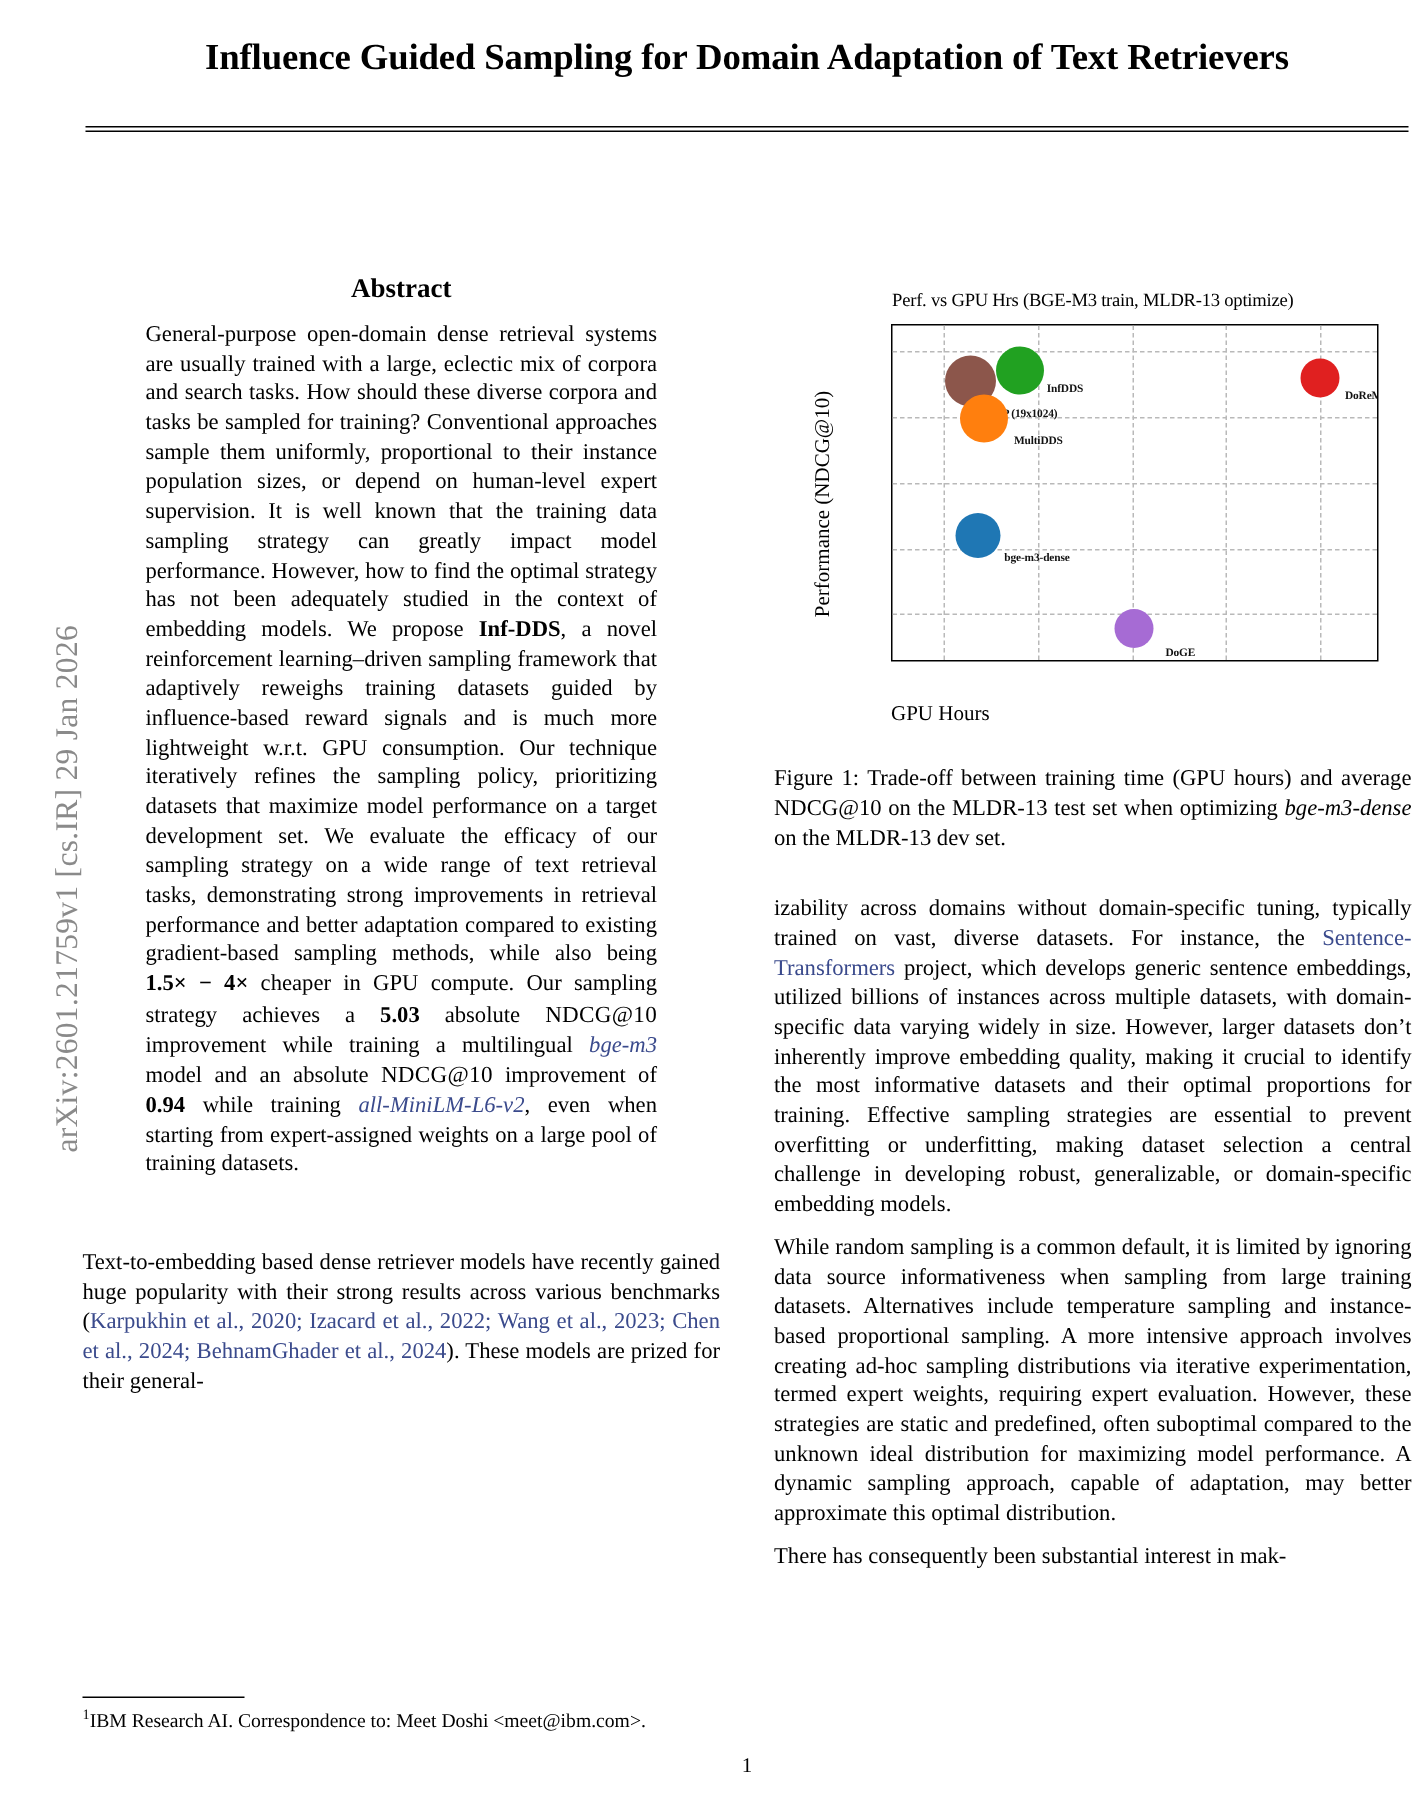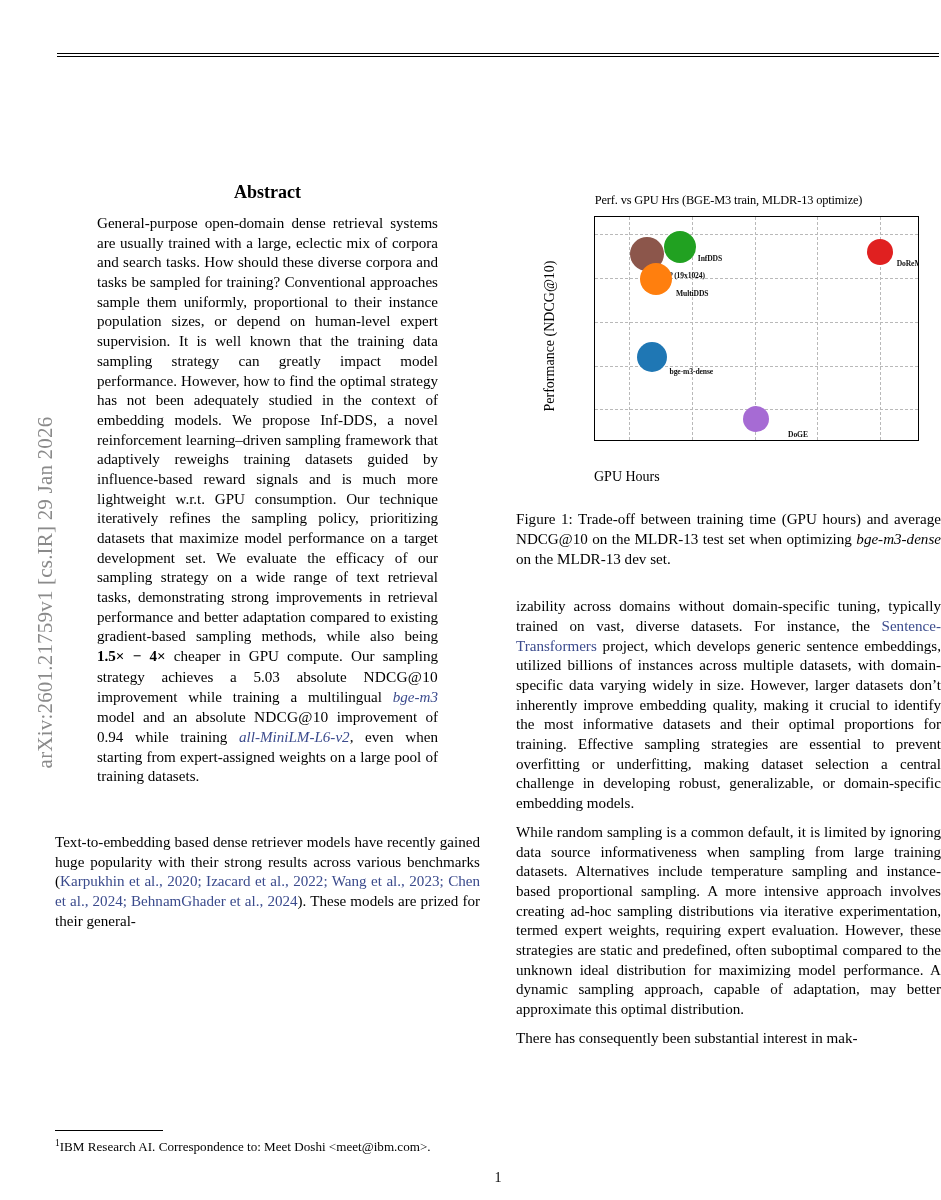--- a/index.html
+++ b/index.html
@@ -120,21 +120,21 @@
   p.body.tight { margin-bottom: 0; }
   .sec-head {
     font-size: 17.5px;
     font-weight: bold;
     margin: 0 0 13px 0;
   }
   .cite { color: #3a4a8c; }
   .lnk  { color: #3a4a8c; }
   .ital { font-style: italic; }
   .ital.lnk { color: #3a4a8c; font-style: italic; }
-  .bold { font-weight: normal; }
+  .bold { font-weight: bold; }
   .sc { font-variant: small-caps; font-size: 1.02em; letter-spacing: 0.2px; }
   .nowrap { white-space: nowrap; font-weight: bold; }
 
   
   .footnote-wrap {
     position: absolute;
     left: 0;
     bottom: 30px;
     width: 425px;
   }
@@ -277,20 +277,21 @@
   }
 </style>
 </head>
 <body>
 
 <div class="arxiv-stamp">arXiv:2601.21759v1  [cs.IR]  29 Jan 2026</div>
 
 <div class="page">
 
   <div class="title-block">
+    <h1 class="paper-title">Influence Guided Sampling for Domain Adaptation of Text Retrievers</h1>
     <hr class="rule">
     <hr class="rule thin">
   </div>
 
   <div class="columns">
 
     <div class="col col-left">
 
       <div class="abstract-head">Abstract</div>
       <div class="abstract-body"><span>General-purpose open-domain dense retrieval systems are usually trained with a large, eclectic mix of corpora and search tasks. How should these diverse corpora and tasks be sampled for training? Conventional approaches sample them uniformly, proportional to their instance population sizes, or depend on human-level expert supervision. It is well known that the training data sampling strategy can greatly impact model performance. However, how to find the optimal strategy has not been adequately studied in the context of embedding models. We propose </span><span class="bold">Inf-DDS</span><span>, a novel reinforcement learning–driven sampling framework that adaptively reweighs training datasets guided by influence-based reward signals and is much more lightweight w.r.t. GPU consumption. Our technique iteratively refines the sampling policy, prioritizing datasets that maximize model performance on a target development set. We evaluate the efficacy of our sampling strategy on a wide range of text retrieval tasks, demonstrating strong improvements in retrieval performance and better adaptation compared to existing gradient-based sampling methods, while also being </span><span class="nowrap">1.5× − 4×</span><span> cheaper in GPU compute. Our sampling strategy achieves a </span><span class="bold">5.03</span><span> absolute </span><span class="sc">NDCG@10</span><span> improvement while training a multilingual </span><span class="ital lnk">bge-m3</span><span> model and an absolute </span><span class="sc">NDCG@10</span><span> improvement of </span><span class="bold">0.94</span><span> while training </span><span class="ital lnk">all-MiniLM-L6-v2</span><span>, even when starting from expert-assigned weights on a large pool of training datasets.</span></div>
@@ -343,21 +344,21 @@
               <div class="xtick-mark" style="left: 285.296px;"></div>
               <div class="pt" title="CRISP (19x1024)" style="left: 51.5292px; top: 37.1667px; width: 34px; height: 34px; background: rgb(140, 86, 75);"></div>
               <div class="pt-label" style="left: 55.5292px; top: 54.1667px;">CRISP (19x1024)</div>
               <div class="pt" title="InfDDS" style="left: 84.8346px; top: 29.5147px; width: 32px; height: 32px; background: rgb(33, 161, 33);"></div>
               <div class="pt-label" style="left: 102.835px; top: 36.5147px;">InfDDS</div>
               <div class="pt" title="MultiDDS" style="left: 60.9553px; top: 62.3088px; width: 32px; height: 32px; background: rgb(255, 127, 14);"></div>
               <div class="pt-label" style="left: 80.9553px; top: 72.3088px;">MultiDDS</div>
               <div class="pt" title="bge-m3-dense" style="left: 56.5564px; top: 139.922px; width: 30px; height: 30px; background: rgb(31, 119, 180);"></div>
               <div class="pt-label" style="left: 74.5564px; top: 149.922px;">bge-m3-dense</div>
               <div class="pt" title="DoGE" style="left: 160.872px; top: 202.23px; width: 26px; height: 26px; background: rgb(166, 107, 212);"></div>
-              <div class="pt-label" style="left: 193px; top: 213.23px;">DoGE</div>
+              <div class="pt-label" style="left: 182px; top: 213.23px;">DoGE</div>
               <div class="pt" title="DoReMi" style="left: 284.667px; top: 34.9804px; width: 26px; height: 26px; background: rgb(224, 32, 32);"></div>
               <div class="pt-label" style="left: 301.667px; top: 41.9804px;">DoReMi</div>
             </div>
           <div class="axis-x-label">GPU Hours</div>
           <div class="axis-y-label">Performance (NDCG@10)</div>
         </div>
         <p class="figure-caption"><span>Figure 1:</span><span> Trade-off between training time (GPU hours) and average NDCG@10 on the MLDR-13 test set when optimizing </span><span class="ital">bge-m3-dense</span><span> on the MLDR-13 dev set.</span></p>
       </div>
 
       <div style="height:28px"></div>

